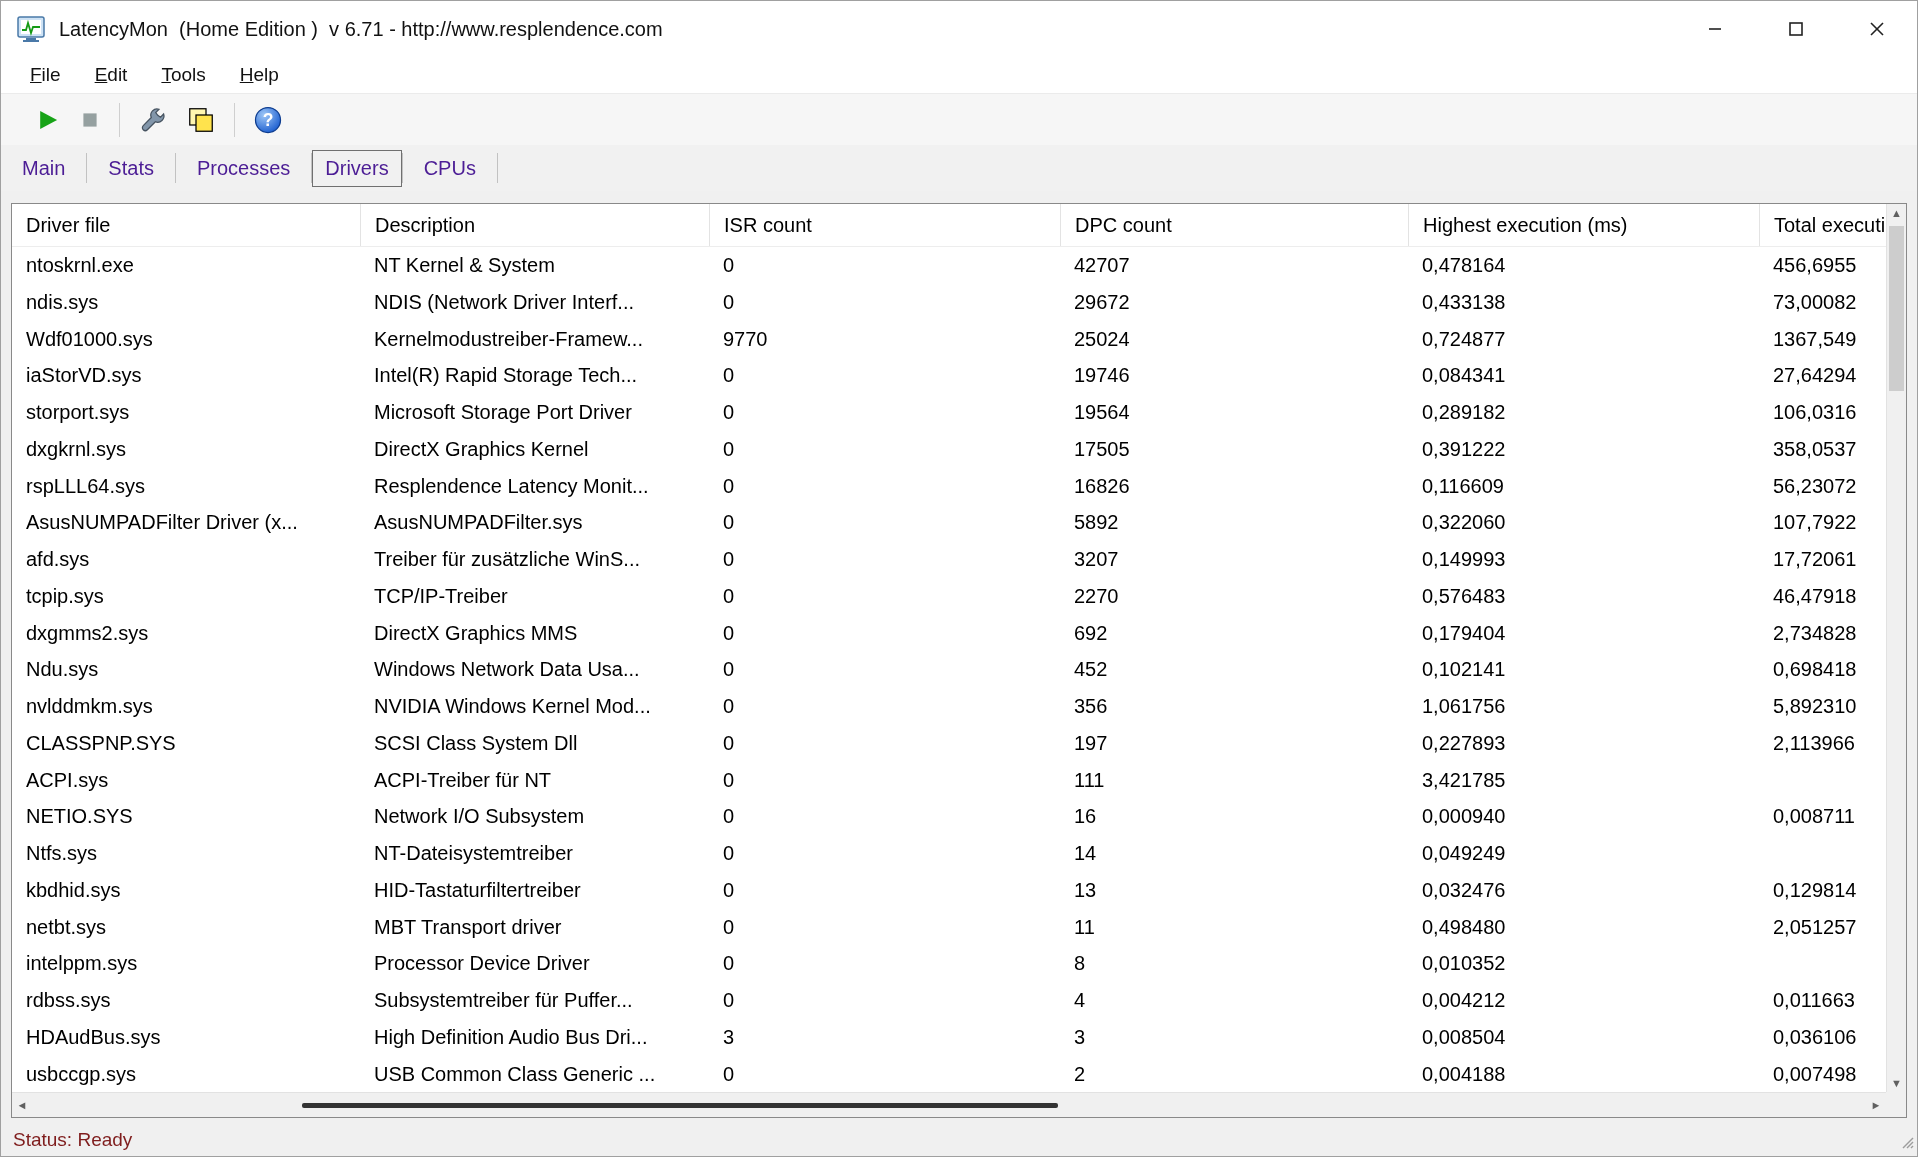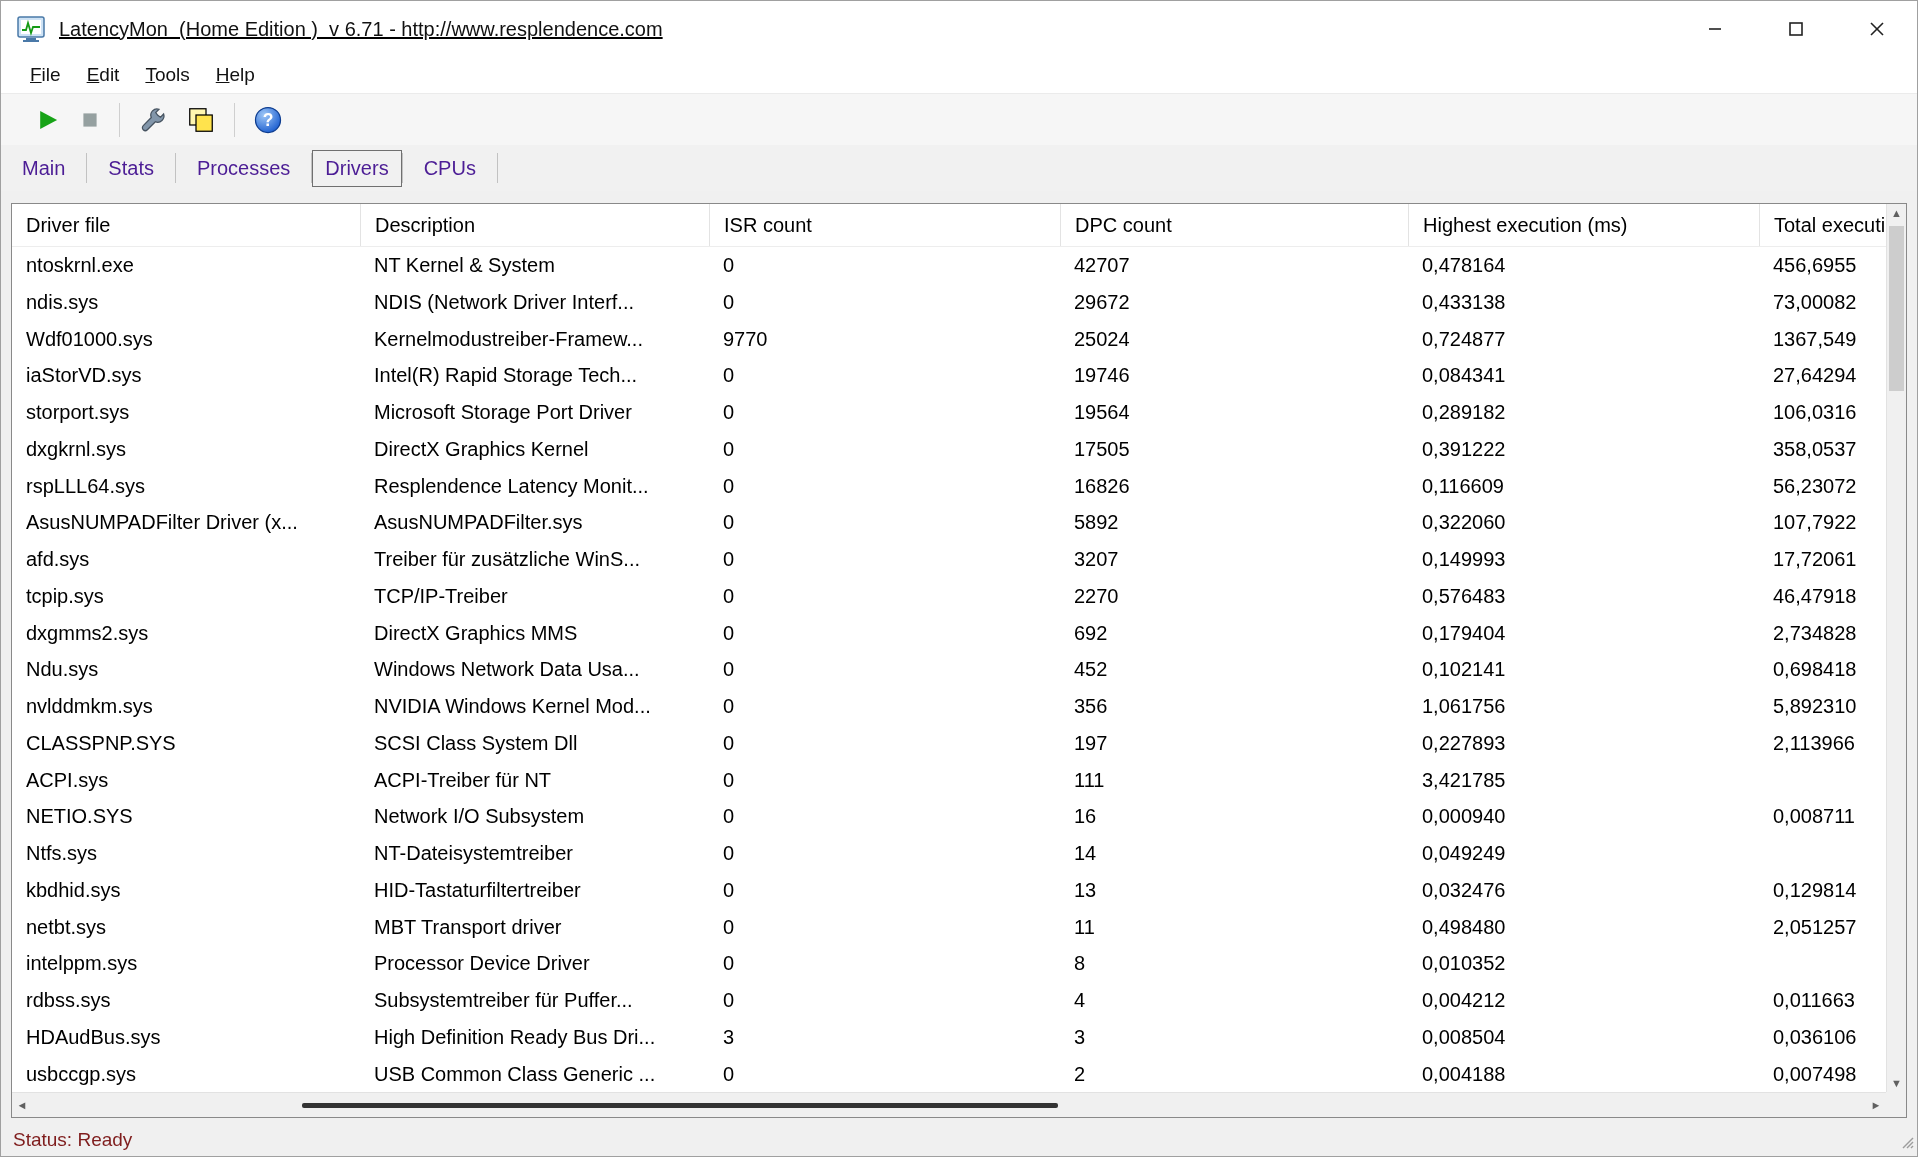--- a/index.html
+++ b/index.html
@@ -4,29 +4,29 @@
 <style>
   * { margin:0; padding:0; box-sizing:border-box; }
   html,body { width:1918px; height:1157px; }
   body { font-family:"Liberation Sans", sans-serif; background:#d8d8d8; }
 
   .window { position:absolute; top:0; left:0; width:1918px; height:1157px;
             background:#f0f0f0; border:1px solid #a0a0a0; overflow:hidden; }
 
   
   .titlebar { position:absolute; top:0; left:0; right:0; height:56px;
-              background:#ffffff; display:flex; align-items:center;text-decoration:underline; }
+              background:#ffffff; display:flex; align-items:center; }
   .app-icon { width:30px; height:30px; margin-left:15px; flex:0 0 auto; }
   .title-text { margin-left:13px; font-size:20px; color:#111; white-space:pre; }
   .win-controls { margin-left:auto; height:100%; display:flex; }
   .win-btn { width:81px; height:100%; display:flex; align-items:center; justify-content:center; }
 
   
   .menubar { position:absolute; top:56px; left:0; right:0; height:36px;
-             background:#ffffff; display:flex; align-items:center; padding-left:16px; }
+             background:#ffffff; display:flex; align-items:center; padding-left:16px;gap:8px; }
   .menu-item { display:inline-block; padding:3px 13px; font-size:19px; color:#111; }
   .menu-item::first-letter { text-decoration:underline; }
 
   
   .toolbar { position:absolute; top:92px; left:0; right:0; height:52px;
              background:#f6f6f6; border-top:1px solid #ebebeb;
              display:flex; align-items:center; padding-left:34px; gap:18px; }
   .tool-btn { display:flex; align-items:center; justify-content:center; }
   .tool-sep { width:1px; height:34px; background:#cfcfcf; }
 
@@ -339,21 +339,21 @@
         <div class="trow">
           <div class="tcell">rdbss.sys</div>
           <div class="tcell">Subsystemtreiber für Puffer...</div>
           <div class="tcell">0</div>
           <div class="tcell">4</div>
           <div class="tcell">0,004212</div>
           <div class="tcell">0,011663</div>
         </div>
         <div class="trow">
           <div class="tcell">HDAudBus.sys</div>
-          <div class="tcell">High Definition Ready Bus Dri...</div>
+          <div class="tcell">High Definition Audio Bus Dri...</div>
           <div class="tcell">3</div>
           <div class="tcell">3</div>
           <div class="tcell">0,008504</div>
           <div class="tcell">0,036106</div>
         </div>
         <div class="trow">
           <div class="tcell">usbccgp.sys</div>
           <div class="tcell">USB Common Class Generic ...</div>
           <div class="tcell">0</div>
           <div class="tcell">2</div>

